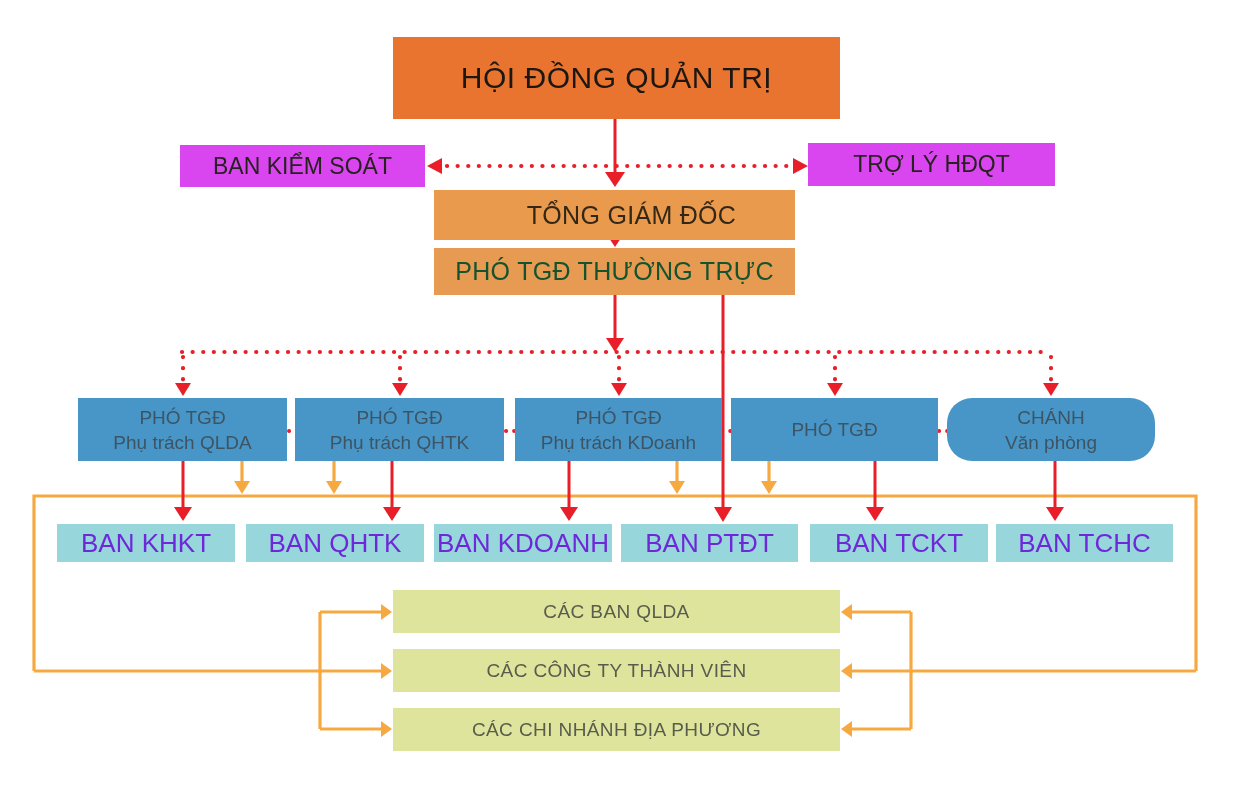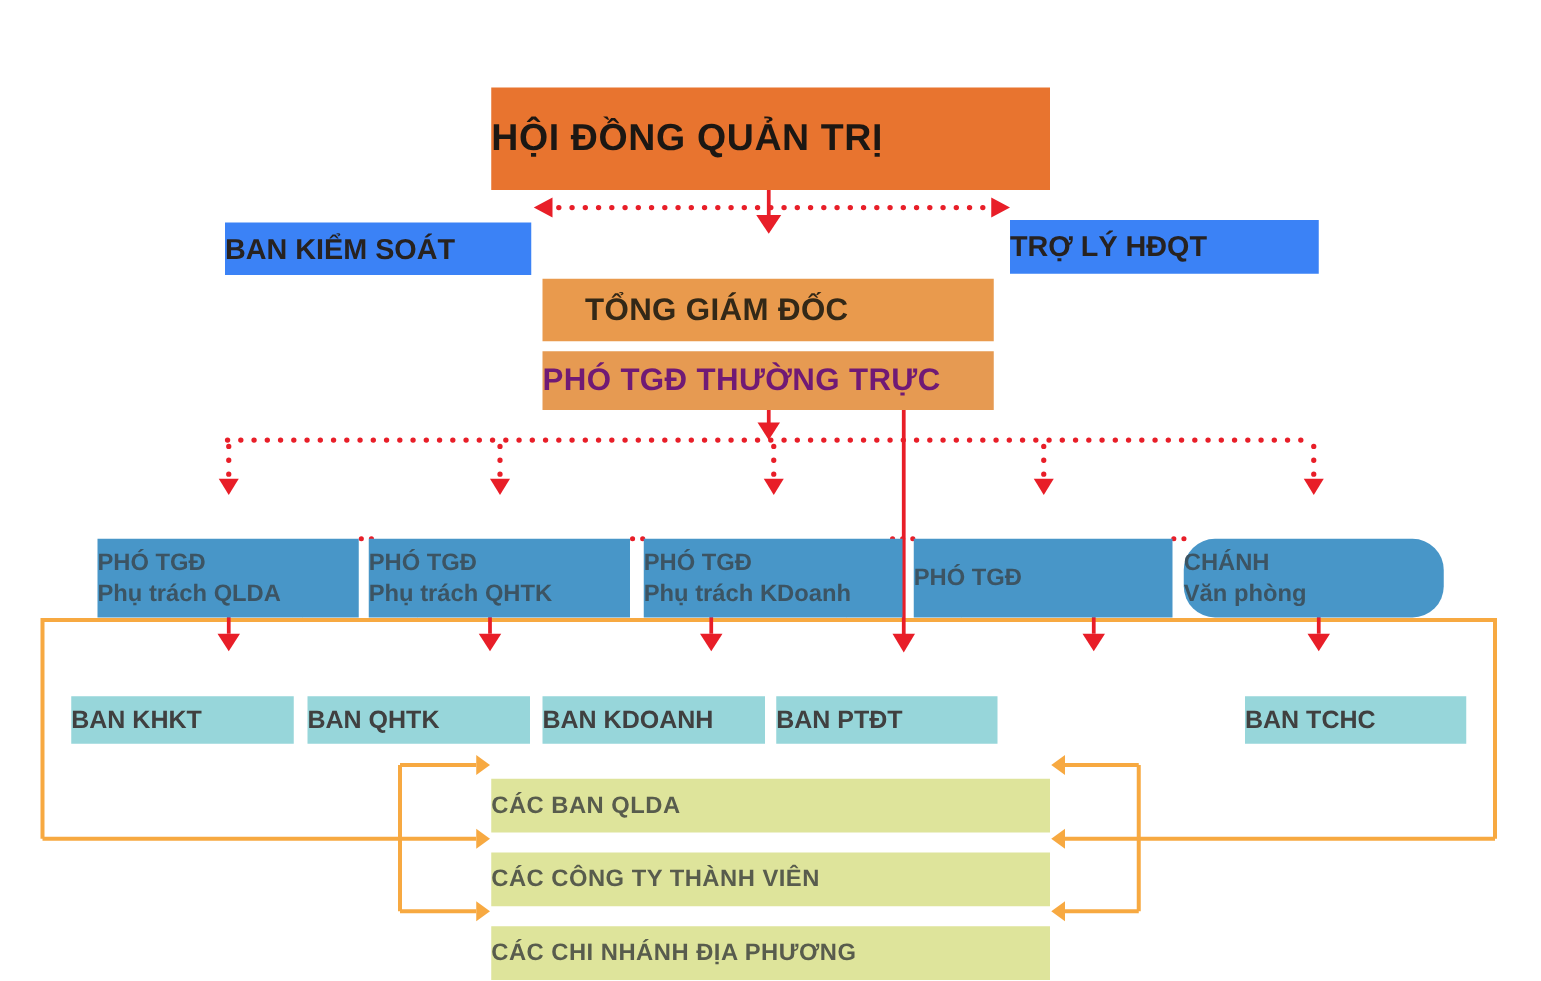--- a/index.html
+++ b/index.html
@@ -7,32 +7,31 @@
     position:relative;
     width:1233px; height:785px;
     background:#ffffff;
     font-family:"Liberation Sans", sans-serif;
     overflow:hidden;
   }
   svg.wires { position:absolute; left:0; top:0; pointer-events:none; }
   .box {
     position:absolute;
     display:flex; flex-direction:column;
-    align-items:flex-start; justify-content:center;
-    font-weight:bold; text-align:center;
+    align-items:center; justify-content:center;
+    font-weight:normal; text-align:center;
     box-sizing:border-box;
     white-space:nowrap;
-    margin-top:33px;
   }
   .board      { background:#E8742F; color:#1C1713; font-size:30px; letter-spacing:.5px; }
-  .orangebox  { background:#3b82f6; color:#272220; font-size:23px; }
+  .orangebox  { background:#d946ef; color:#272220; font-size:23px; }
   .gd         { background:#E99A4D; color:#332817; font-size:25px; letter-spacing:.3px;padding-left:34px; }
-  .sd         { background:#E69A52; color:#701a75; font-size:25px; letter-spacing:.3px; }
+  .sd         { background:#E69A52; color:#14532d; font-size:25px; letter-spacing:.3px; }
   .deputy     { background:#4896C8; color:#3C5463; font-size:19px; line-height:25px; }
-  .dept       { background:#97D6DA; color:#404040; font-size:20px; }
+  .dept       { background:#97D6DA; color:#6d28d9; font-size:26px; }
   .affil      { background:#DEE49B; color:#585C4D; font-size:19px; letter-spacing:.4px; }
 </style>
 </head>
 <body>
 
 <div id="canvas">
 
   <svg class="wires" width="1233" height="785" viewBox="0 0 1233 785">
 
     <g stroke="#F7A941" stroke-width="3.2" fill="#F7A941">
@@ -178,20 +177,23 @@
   </div>
   <div class="box dept" style="left:246px; top:524px; width:178px; height:38px;">
     <span>BAN QHTK</span>
   </div>
   <div class="box dept" style="left:434px; top:524px; width:178px; height:38px;">
     <span>BAN KDOANH</span>
   </div>
   <div class="box dept" style="left:621px; top:524px; width:177px; height:38px;">
     <span>BAN PTĐT</span>
   </div>
+  <div class="box dept" style="left:810px; top:524px; width:178px; height:38px;">
+    <span>BAN TCKT</span>
+  </div>
   <div class="box dept" style="left:996px; top:524px; width:177px; height:38px;">
     <span>BAN TCHC</span>
   </div>
 
   <div class="box affil" style="left:393px; top:590px; width:447px; height:43px;">
     <span>CÁC BAN QLDA</span>
   </div>
   <div class="box affil" style="left:393px; top:649px; width:447px; height:43px;">
     <span>CÁC CÔNG TY THÀNH VIÊN</span>
   </div>

